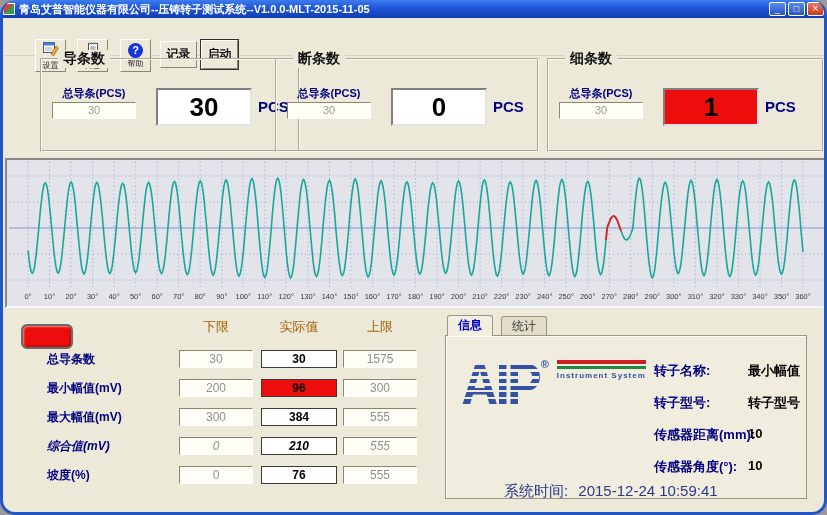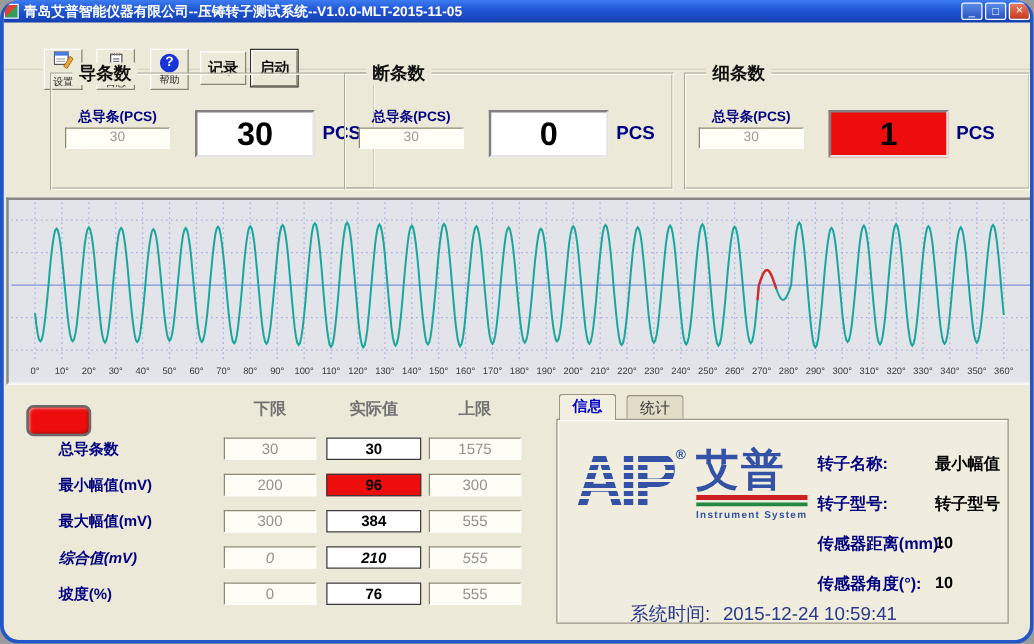--- a/index.html
+++ b/index.html
@@ -53,21 +53,21 @@
   .grid{stroke:#96a5e0;stroke-width:1;stroke-dasharray:1 3;fill:none;}
   .baseline{stroke:#8095d8;stroke-width:1;fill:none;}
   .wave{stroke:#18a79a;stroke-width:1.6;fill:none;}
   .wave-red{stroke:#e02424;stroke-width:1.8;fill:none;}
   .ticklabel{font-size:7.5px;fill:#3a3a3a;text-anchor:middle;}
   
   #bottom-left{position:absolute;left:0;top:312px;width:430px;height:195px;}
   #alarm-lamp{position:absolute;left:18px;top:12px;width:52px;height:25px;background:#ee0d0d;
               border:2px solid #6a6a6a;border-radius:6px;
               box-shadow:inset 1px 1px 2px rgba(255,255,255,.5), inset -1px -1px 2px rgba(0,0,0,.3);}
-  .limit-header{position:absolute;top:6px;font-size:13px;font-weight:bold;color:#737373;text-align:center;}
+  .limit-header{position:absolute;top:6px;font-size:13px;font-weight:normal;color:#a16207;text-align:center;}
   #hdr-lower{left:176px;width:74px;}
   #hdr-actual{left:258px;width:76px;}
   #hdr-upper{left:340px;width:74px;}
   .limit-row{position:absolute;left:0;width:430px;height:20px;}
   .limit-label{position:absolute;left:44px;width:130px;font-size:12px;font-weight:bold;color:#000080;line-height:18px;}
   .limit-box{position:absolute;height:18px;background:#fffef6;font-size:12px;text-align:center;line-height:16px;
              color:#909090;border:1px solid;border-color:#8a8672 #fff #fff #8a8672;}
   .limit-box.lower{left:176px;width:74px;}
   .limit-box.actual{left:258px;width:76px;color:#000;font-weight:bold;background:#fff;border:1px solid #3a3a3a;}
   .limit-box.actual.alarm{background:#ee0d0d;}
@@ -296,21 +296,20 @@
   </div>
 
   <div id="info-panel">
     <div class="tab" id="tab-info">信息</div>
     <div class="tab" id="tab-stats">统计</div>
     <div id="tab-body">
       <div id="logo">
         <div id="logo-aip"><span>AIP</span><span class="stripes"></span></div>
         <span id="logo-reg">®</span>
         <div id="logo-right">
-          <div id="logo-cn">艾普</div>
           <div class="logo-bar red"></div>
           <div class="logo-bar green"></div>
           <div id="logo-sub">Instrument System</div>
         </div>
       </div>
       <div class="info-field" id="if-0">
         <span class="if-label">转子名称:</span>
         <span class="if-value">最小幅值</span>
       </div>
       <div class="info-field" id="if-1">

